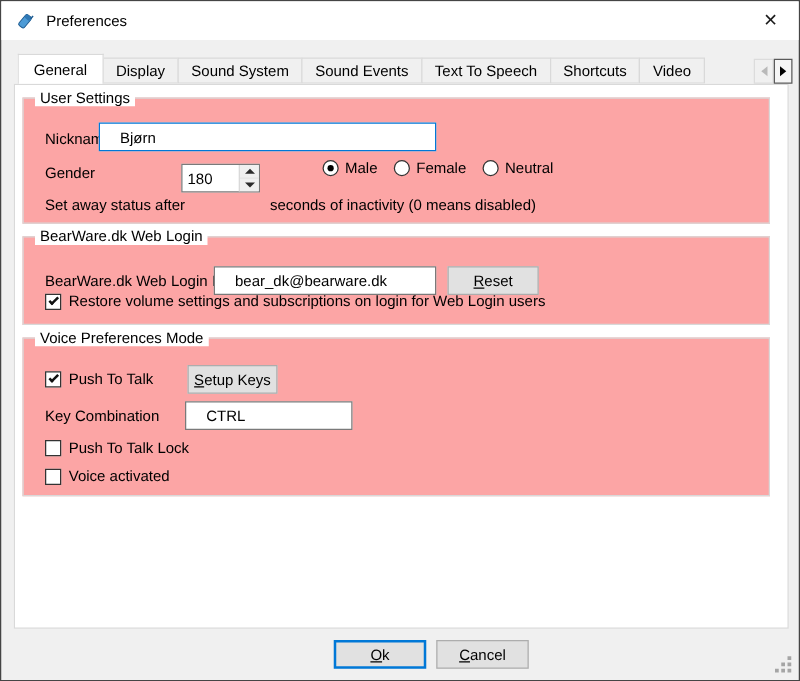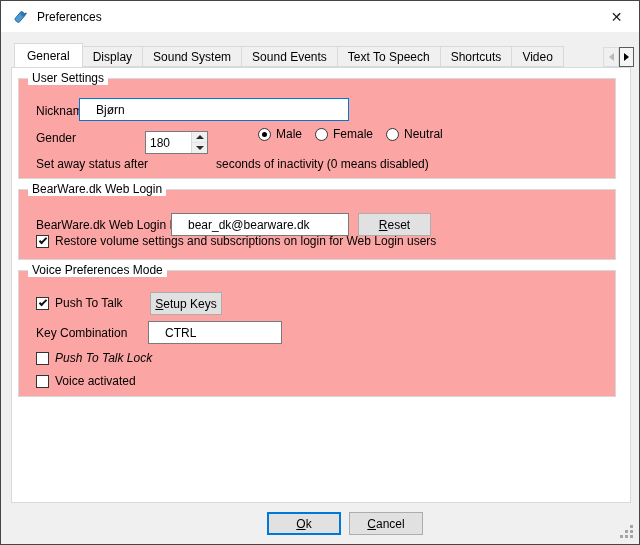--- a/index.html
+++ b/index.html
@@ -208,21 +208,21 @@
         <span class="cbox">
             <span class="mark"></span>
           </span>
         <span class="clabel">Push To Talk</span>
       </div>
       <button class="btn" style="left:131px; top:21px; width:72px;"><u>S</u>etup Keys</button>
 
       <span class="lbl" style="left:17px; top:55px;">Key Combination</span>
       <input class="txt" style="left: 129px; top: 50px; width: 134px;" value="CTRL">
 
-      <div class="checkrow" style="left:17px; top:80px;font-style:italic;">
+      <div class="checkrow" style="left:17px; top:80px;">
         <span class="cbox"></span>
         <span class="clabel">Push To Talk Lock</span>
       </div>
       <div class="checkrow" style="left:17px; top:103px;">
         <span class="cbox"></span>
         <span class="clabel">Voice activated</span>
       </div>
     </div>
   </div>
 

